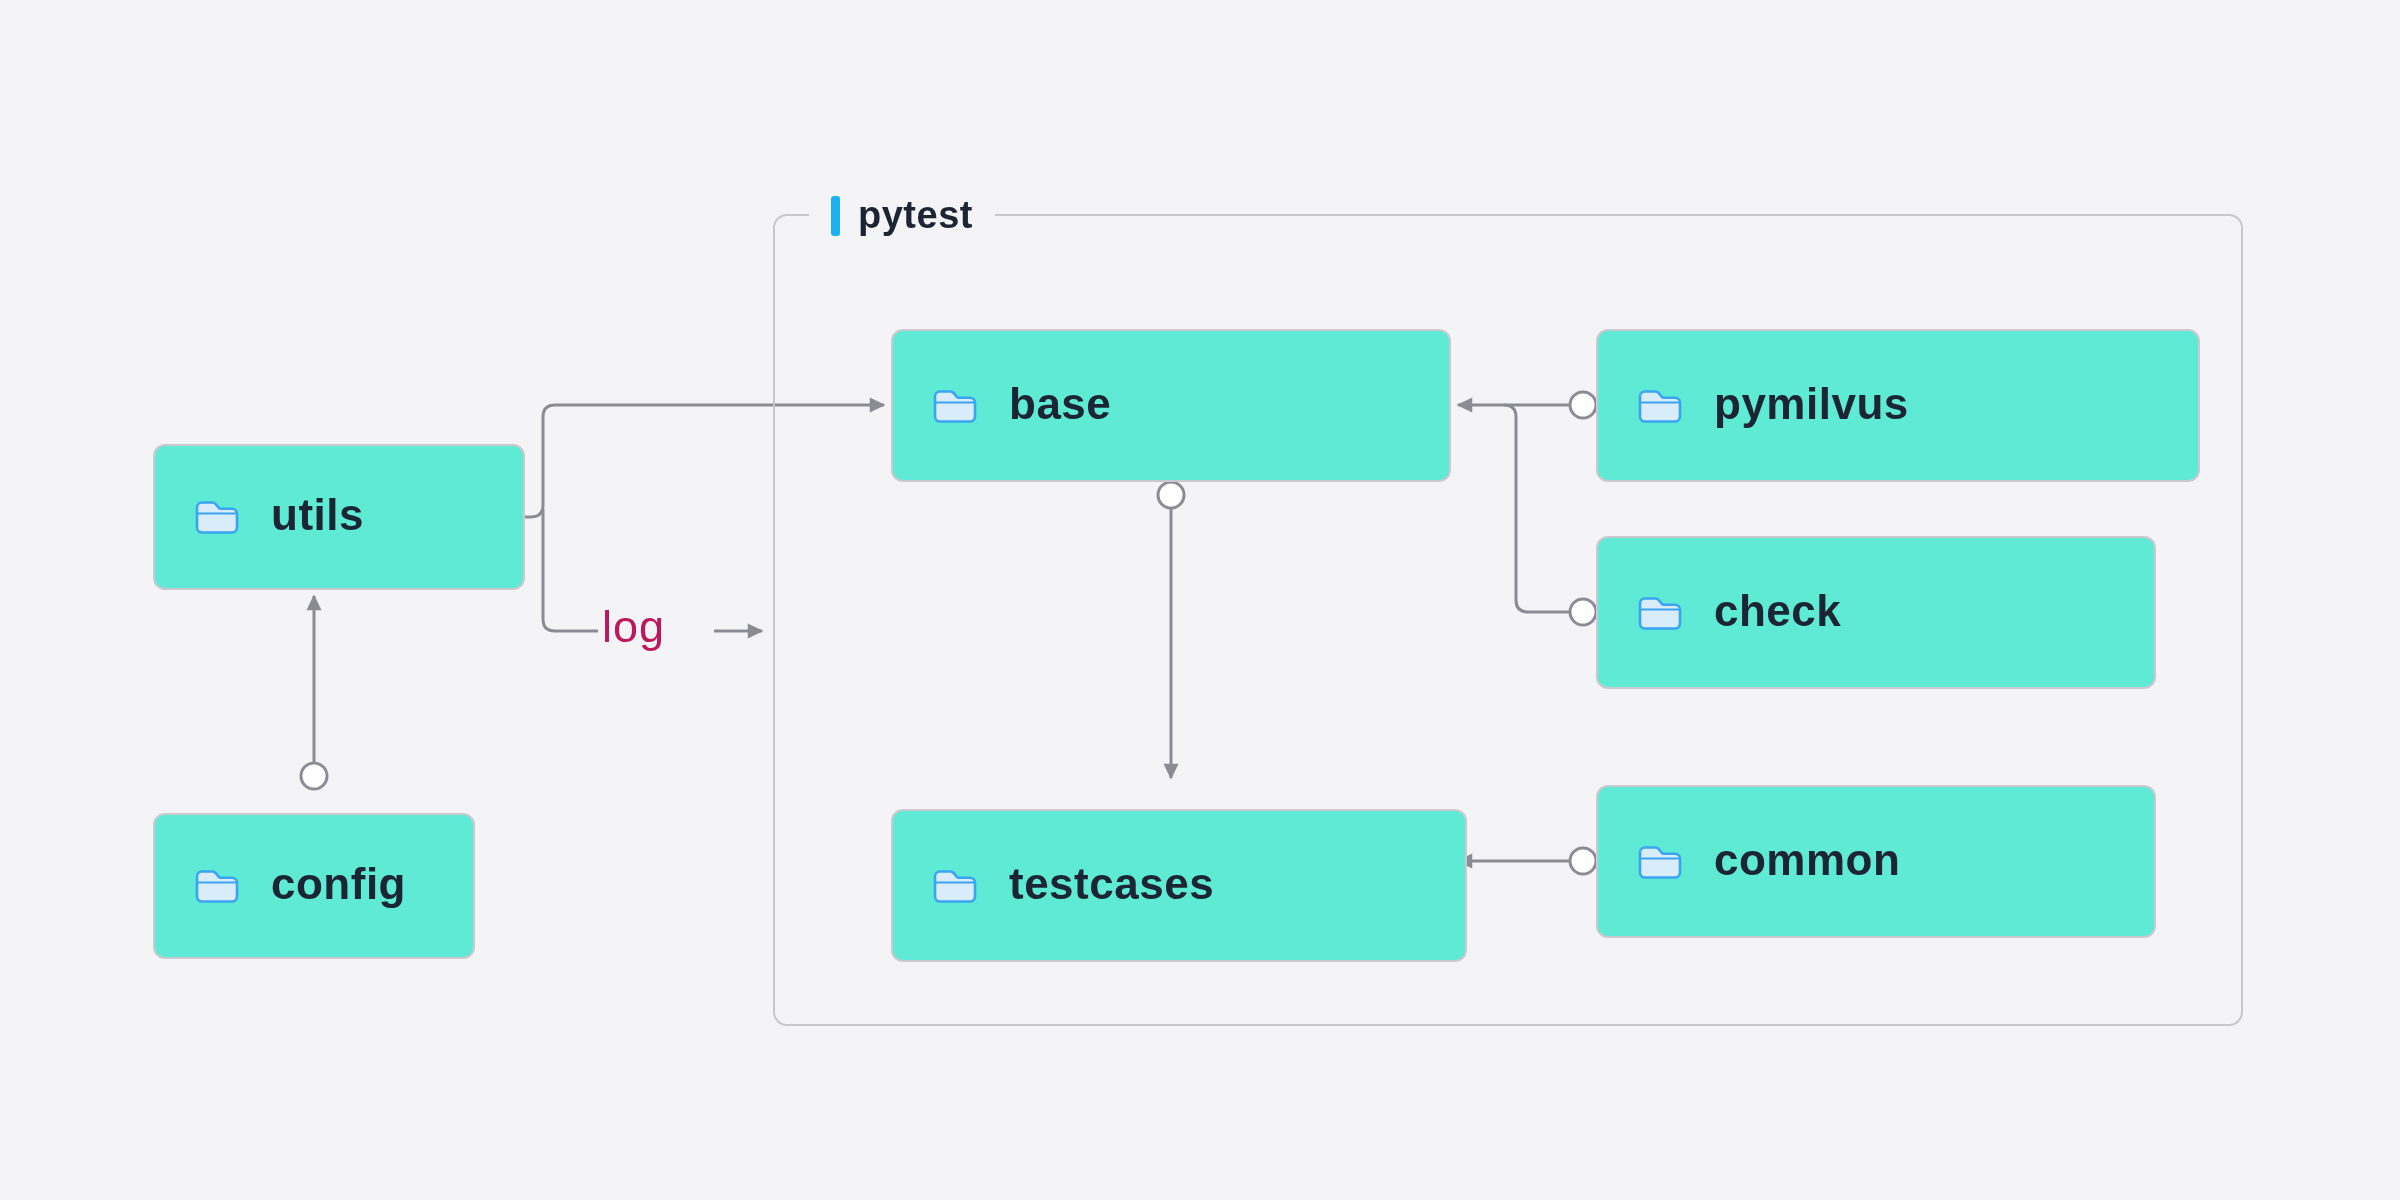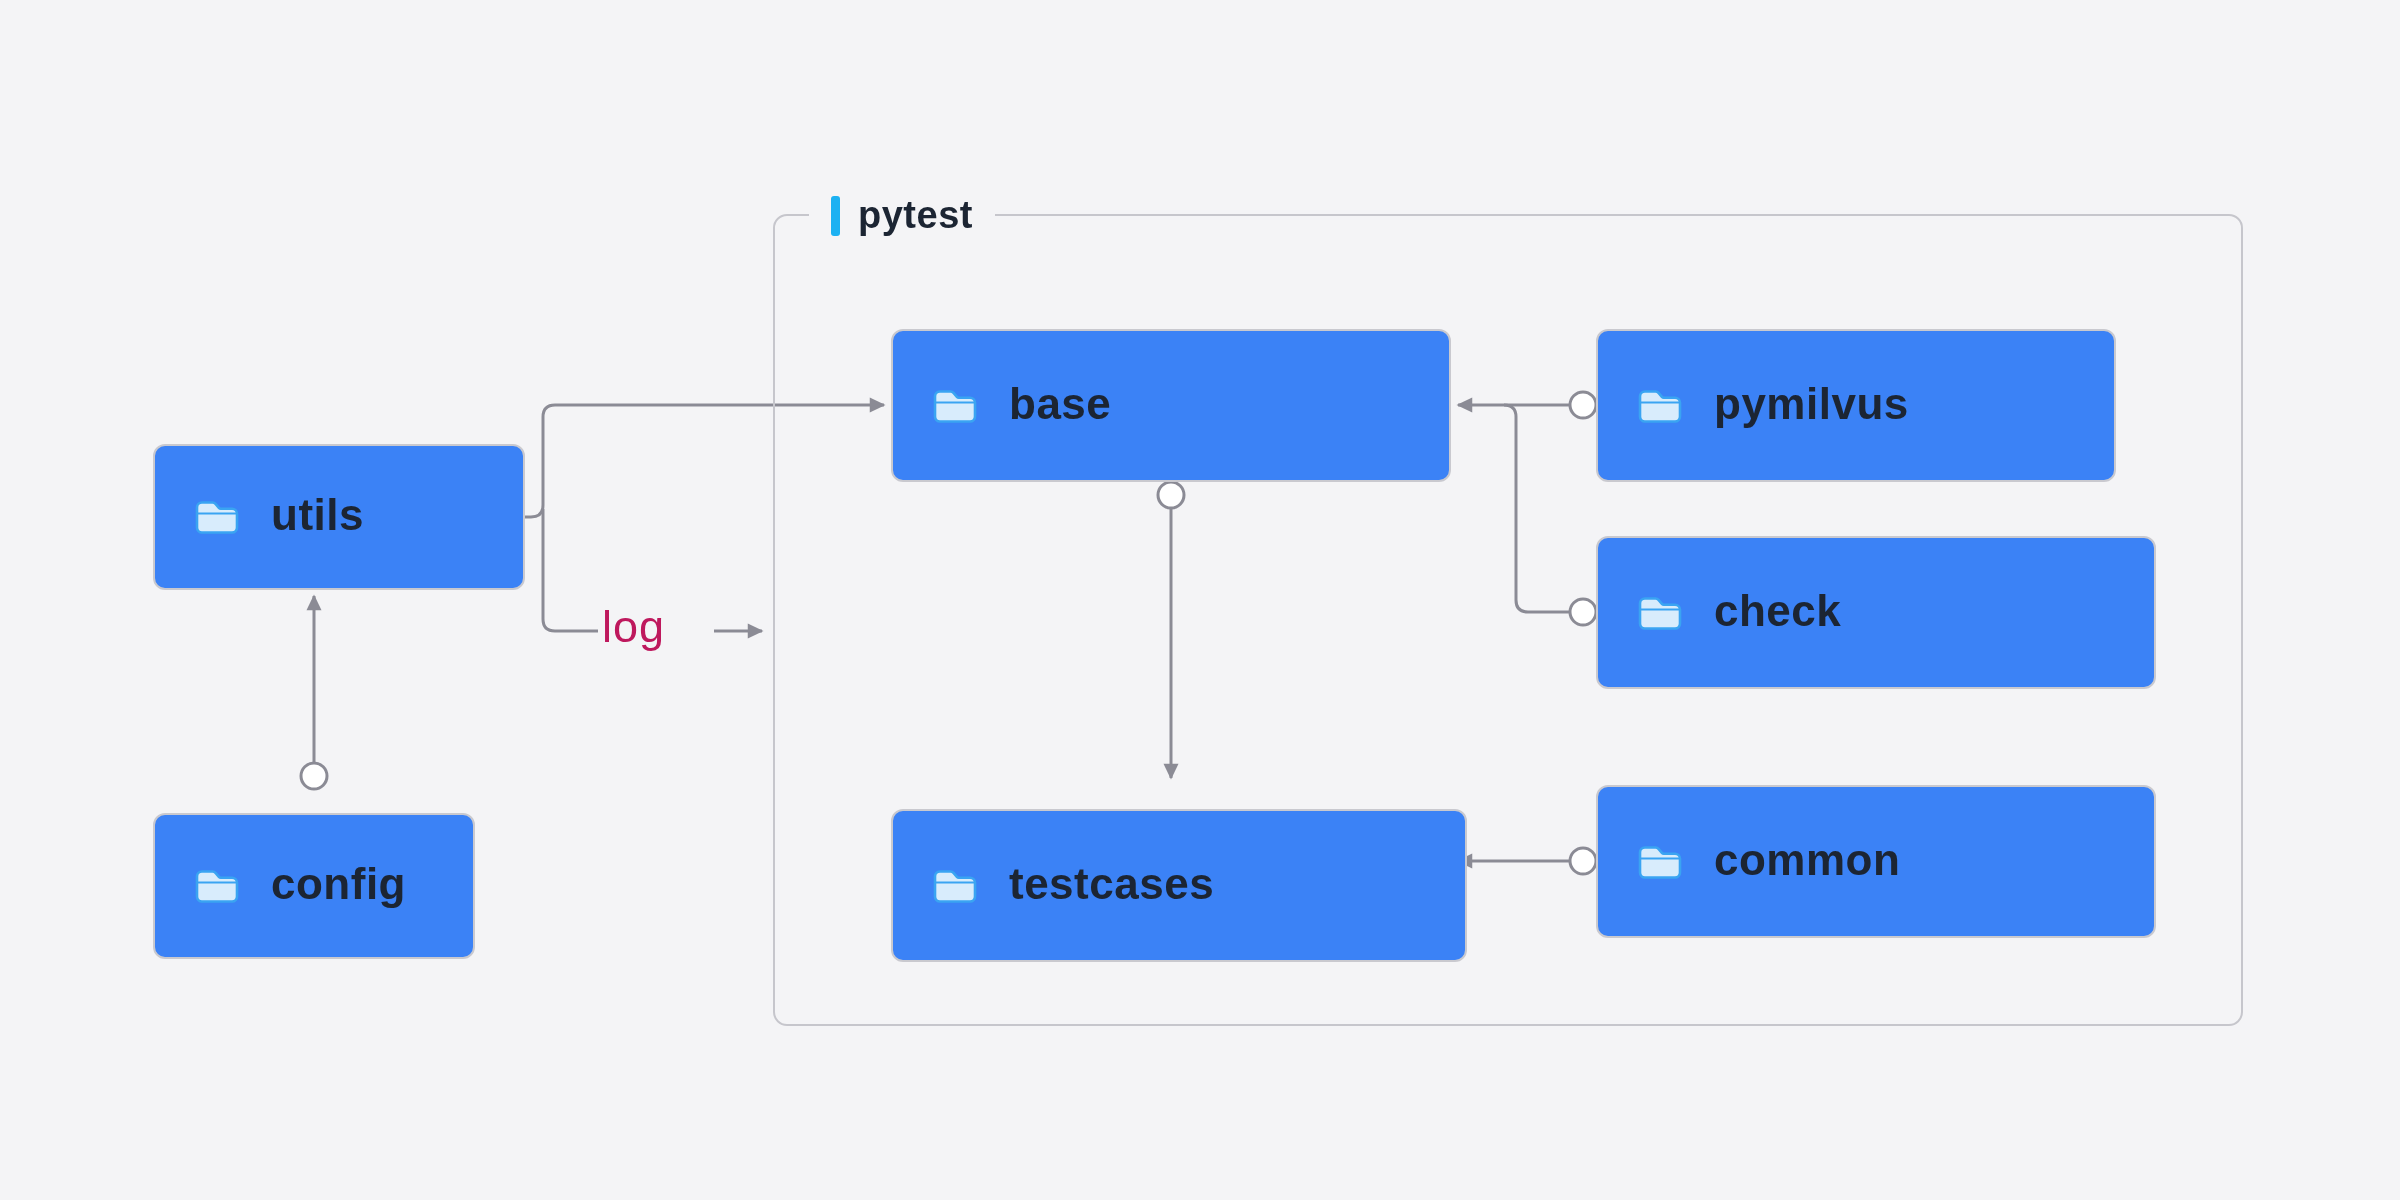--- a/index.html
+++ b/index.html
@@ -17,21 +17,21 @@
     position: absolute; left: 0; top: 0;
     width: 2400px; height: 1200px;
     pointer-events: none;
   }
   .edge { fill: none; stroke: #8b8b95; stroke-width: 3; }
   .dot  { fill: #ffffff; stroke: #8b8b95; stroke-width: 3; }
 
   
   .node {
     position: absolute;
-    background: #3b82f6;
+    background: #5eead4;
     border: 2px solid #c9c9cf;
     border-radius: 12px;
     display: flex;
     align-items: center;
     padding-left: 38px;
     box-sizing: border-box;
     gap: 30px;
   }
   .folder-svg { width: 48px; height: 40px; flex: 0 0 auto; }
   .node-label {
@@ -155,21 +155,21 @@
     <span class="node-label">config</span>
   </div>
 
   <div class="node" style="left:891px; top:329px; width:560px; height:153px">
     <svg class="folder-svg">
         <use href="#folder-sym"></use>
       </svg>
     <span class="node-label">base</span>
   </div>
 
-  <div class="node" style="left:1596px; top:329px; width:520px; height:153px">
+  <div class="node" style="left:1596px; top:329px; width:604px; height:153px">
     <svg class="folder-svg">
         <use href="#folder-sym"></use>
       </svg>
     <span class="node-label">pymilvus</span>
   </div>
 
   <div class="node" style="left:1596px; top:536px; width:560px; height:153px">
     <svg class="folder-svg">
         <use href="#folder-sym"></use>
       </svg>

